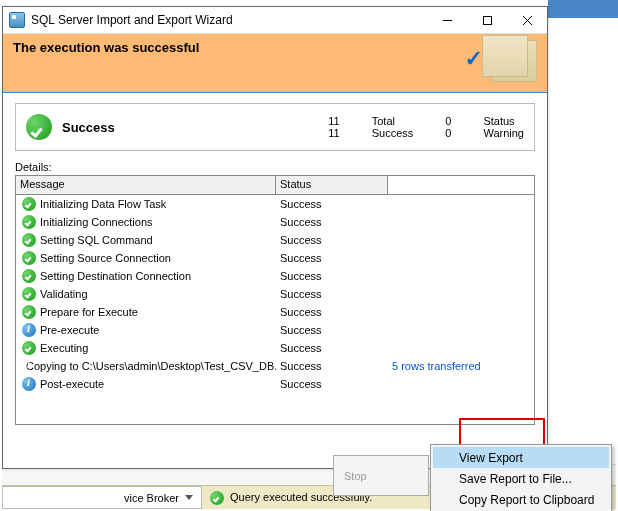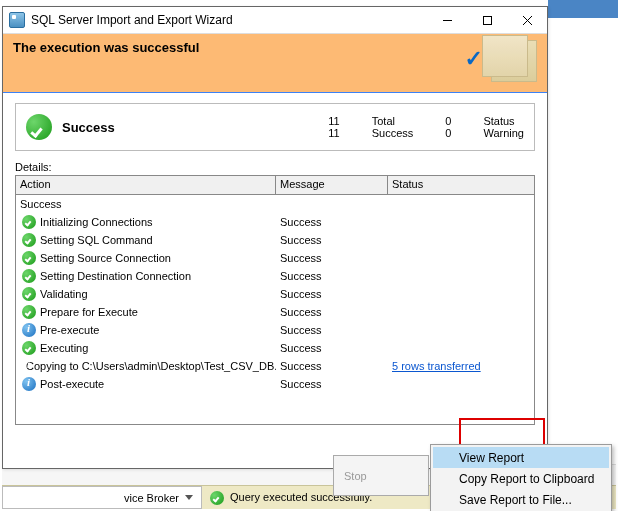--- a/index.html
+++ b/index.html
@@ -31,21 +31,21 @@
   .grow{display:flex;height:18px;align-items:center}
   .gc{box-sizing:border-box;padding:0 4px;font-size:11px;white-space:nowrap;overflow:hidden;text-overflow:ellipsis}
   .gc1{width:260px;display:flex;align-items:center}
   .gc2{width:112px}
   .gc3{flex:1}
   .ic{width:14px;height:14px;margin:0 4px 0 2px;position:relative;border-radius:50%}
   .ic-success{background:radial-gradient(circle at 30% 30%,#6dd66b,#1a9a18)}
   .ic-success::after{content:"";position:absolute;left:4px;top:5px;width:2px;height:4px;border-right:2px solid #fff;border-bottom:2px solid #fff;transform:rotate(40deg)}
   .ic-info{background:radial-gradient(circle at 30% 30%,#7ec2f0,#1a6fc0)}
   .ic-info::after{content:"i";color:#fff;font-weight:bold;font-style:italic;position:absolute;left:5px;top:-1px;font-size:11px;font-family:serif}
-  .link{color:#0b57d0;text-decoration:underline}
+  .link{color:#0b57d0;}
   .footer{margin-top:30px;display:flex;justify-content:flex-end;gap:10px}
   .btn{height:23px;min-width:74px;border:1px solid #aaa;background:#eee;font-size:11px;display:inline-flex;align-items:center;justify-content:flex-start;padding:8px 10px}
   .btn.disabled{color:#999;background:#f4f4f4}
   .btn.report{position:relative}
   .btn .tri{margin-left:8px;width:0;height:0;border-left:4px solid transparent;border-right:4px solid transparent;border-top:5px solid #000}
   .hl-red{position:absolute;border:2px solid #d00;pointer-events:none;z-index:20}
   .menu{position:absolute;left:430px;top:444px;width:176px;background:#f3f3f3;border:1px solid #9b9b9b;z-index:40;box-shadow:2px 2px 4px rgba(0,0,0,.25);padding:2px}
   .mi{height:21px;display:flex;align-items:center;padding:0 12px 0 26px;font-size:12px}
   .mi.sel{background:#b8dcf4}
   .bg-right{position:absolute;left:548px;top:0;width:70px;height:511px;background:#fff}
@@ -107,26 +107,29 @@
         <span>Success</span>
         <span>0</span>
         <span>Warning</span>
       </div>
     </div>
 
     <div class="dlabel">Details:</div>
 
     <div class="grid">
       <div class="ghead">
-        <div class="gh">Action</div>
         <div class="gh">Message</div>
         <div class="gh">Status</div>
       </div>
       <div id="rows">
           <div class="grow">
+            <div class="gc gc1">
+              <span class="ic ic-success"></span>
+              <span>Initializing Data Flow Task</span>
+            </div>
             <div class="gc gc2">Success</div>
             <div class="gc gc3"></div>
           </div>
           <div class="grow">
             <div class="gc gc1">
               <span class="ic ic-success"></span>
               <span>Initializing Connections</span>
             </div>
             <div class="gc gc2">Success</div>
             <div class="gc gc3"></div>
@@ -215,23 +218,23 @@
           <span class="tri"></span>
         </span>
     </div>
   </div>
 </div>
 
 <div class="hl-red" style="left:459px;top:418px;width:82px;height:27px"></div>
 <div class="hl-red" style="left:432px;top:467px;width:176px;height:24px"></div>
 
 <div class="menu" id="menu">
-    <div class="mi sel">View Report</div>
+    <div class="mi sel">View Export</div>
+    <div class="mi">Save Report to File...</div>
     <div class="mi">Copy Report to Clipboard</div>
-    <div class="mi">Save Report to File...</div>
     <div class="mi">Send Report as E-mail</div>
   </div>
 
 <div class="statusbar">
   <div class="pane1">
     <span>vice Broker</span>
     <span class="dd"></span>
   </div>
   <div class="pane2">
     <span class="sic"></span>

